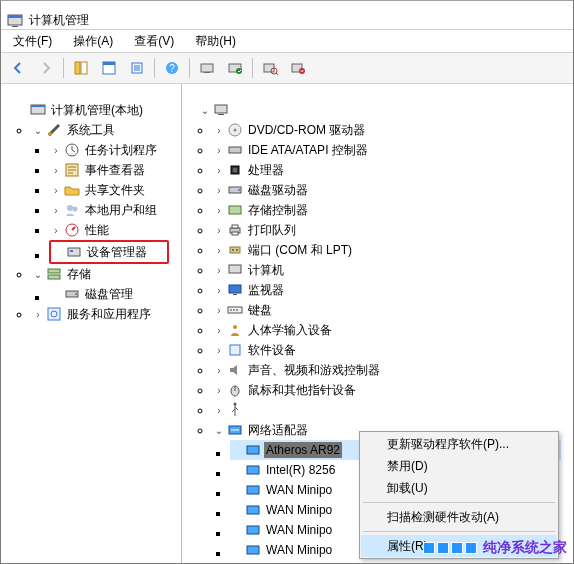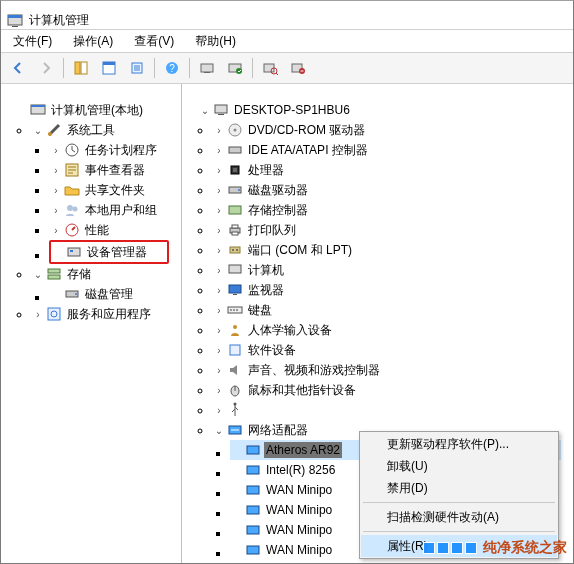--- a/index.html
+++ b/index.html
@@ -26,21 +26,21 @@
   .highlight-red{border:2px solid #e11b1b;border-radius:2px;padding:0 6px 0 0;text-align:right;}
   .sel-blue{background:#cde8ff;}
   .sel-blue .label{background:#737373;}
   .context-menu{position:absolute;left:358px;top:430px;width:196px;background:#f2f2f2;border:1px solid #a0a0a0;box-shadow:2px 2px 4px rgba(0,0,0,0.25);padding:1px;z-index:10;}
   .context-menu .ci{height:22px;display:flex;align-items:center;padding:0 18px 0 26px;position:relative;}
   .context-menu .ci.sel{background:#cde8ff;}
   .context-menu hr{border:none;border-top:1px solid #c8c8c8;margin:3px 2px;}
   .watermark{position:absolute;right:6px;bottom:6px;display:flex;align-items:center;gap:6px;opacity:0.95;z-index:12;}
   .wm-ico{display:flex;gap:2px;}
   .wm-ico .sq{width:10px;height:10px;background:#1e90ff;border:1px solid #fff;}
-  .wm-txt{color:#c2410c;font-weight:bold;font-size:14px;}
+  .wm-txt{color:#6d28d9;font-weight:bold;font-size:14px;}
   .fade-right{position:absolute;right:0;top:420px;width:80px;height:40px;background:linear-gradient(to right,rgba(255,255,255,0),rgba(255,255,255,0.9));pointer-events:none;}
 </style>
 </head>
 <body>
 
 <div class="window">
   <div class="titlebar">
     <span class="icon">
       <svg viewBox="0 0 16 16">
           <rect x="1" y="2" width="14" height="10" fill="#dcdcdc" stroke="#555"></rect>
@@ -252,21 +252,20 @@
 
     <div class="right-pane">
       <ul class="tree">
         <li>
           <div class="node" style="padding-left:4px">
             <span class="exp">⌄</span>
             <span class="ni"><svg viewBox="0 0 16 16">
                   <rect x="2" y="3" width="12" height="8" fill="#dcdcdc" stroke="#555"></rect>
                   <rect x="5" y="12" width="6" height="1" fill="#555"></rect>
                 </svg></span>
-            <span class="label">DESKTOP-SP1HBU6</span>
           </div>
           <ul class="children">
             <li>
                 <div class="node">
                   <span class="exp">›</span>
                   <span class="ni"><svg viewBox="0 0 16 16">
                       <circle cx="8" cy="8" r="6" fill="#eee" stroke="#888"></circle>
                       <circle cx="8" cy="8" r="1.5" fill="#888"></circle>
                     </svg></span>
                   <span class="label">DVD/CD-ROM 驱动器</span>
@@ -487,22 +486,22 @@
             </li>
           </ul>
         </li>
       </ul>
       <div class="fade-right"></div>
     </div>
   </div>
 
   <div class="context-menu">
     <div class="ci">更新驱动程序软件(P)...</div>
+    <div class="ci">禁用(D)</div>
     <div class="ci">卸载(U)</div>
-    <div class="ci">禁用(D)</div>
     <hr>
     <div class="ci">扫描检测硬件改动(A)</div>
     <hr>
     <div class="ci sel">属性(R)</div>
   </div>
 
   <div class="watermark">
     <span class="wm-ico">
       <span class="sq"></span>
         <span class="sq"></span>

